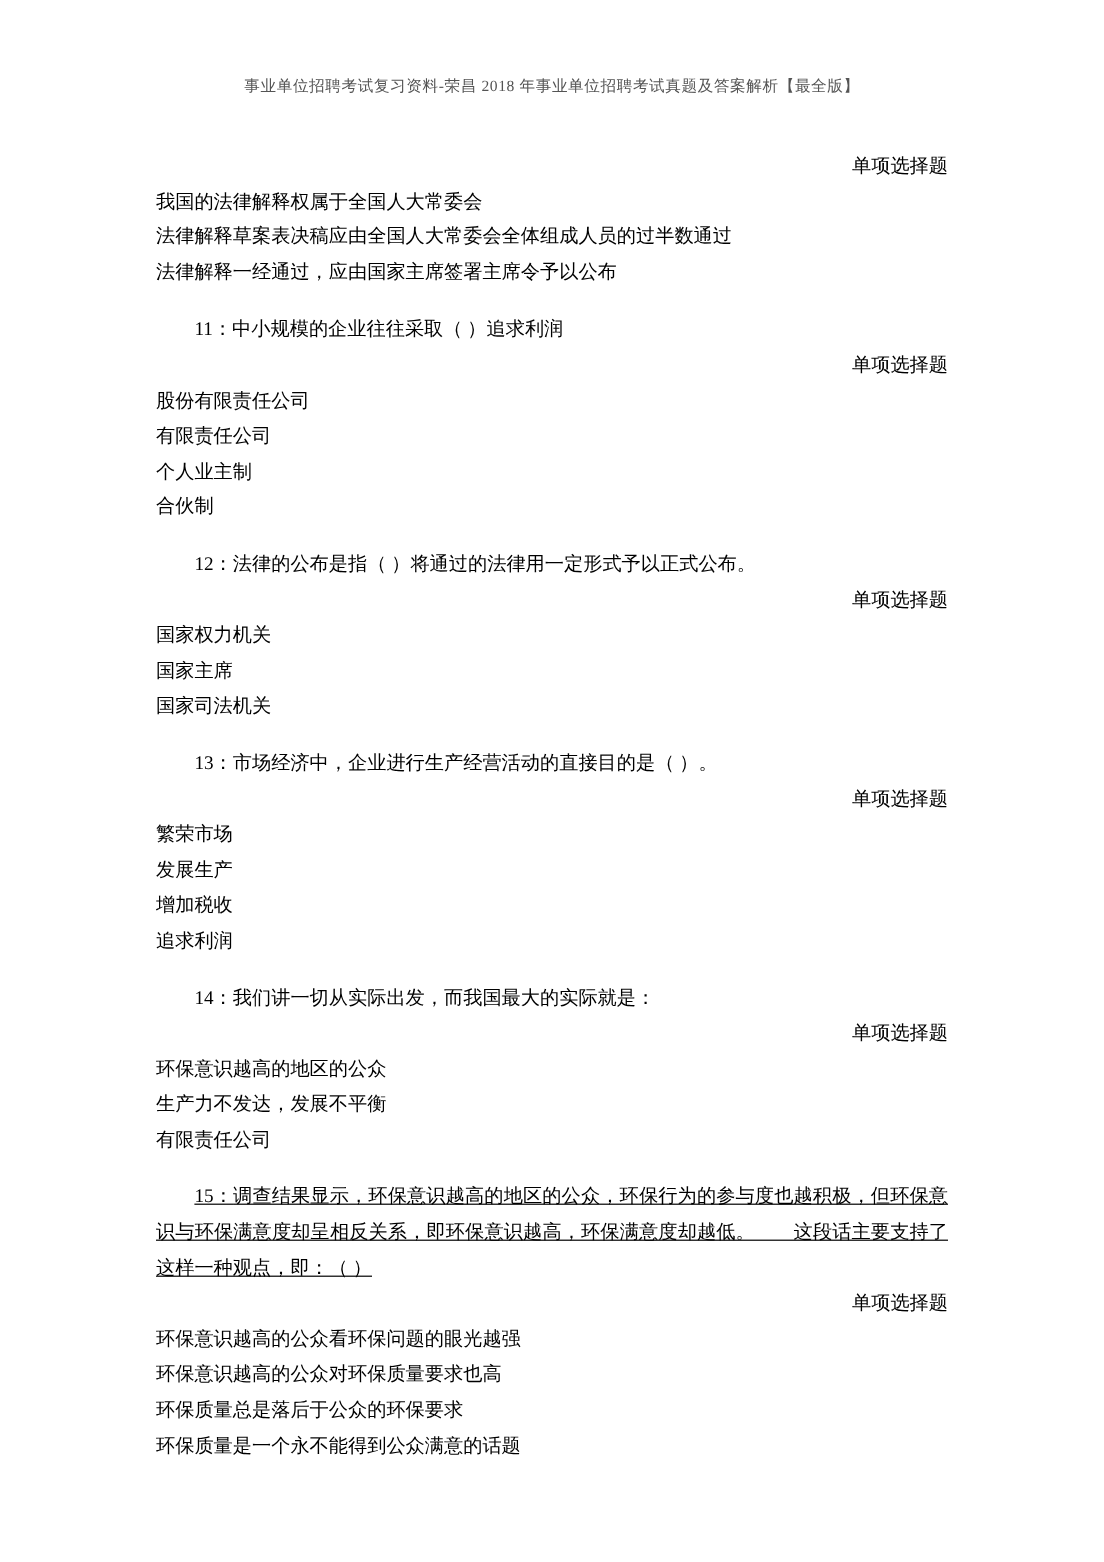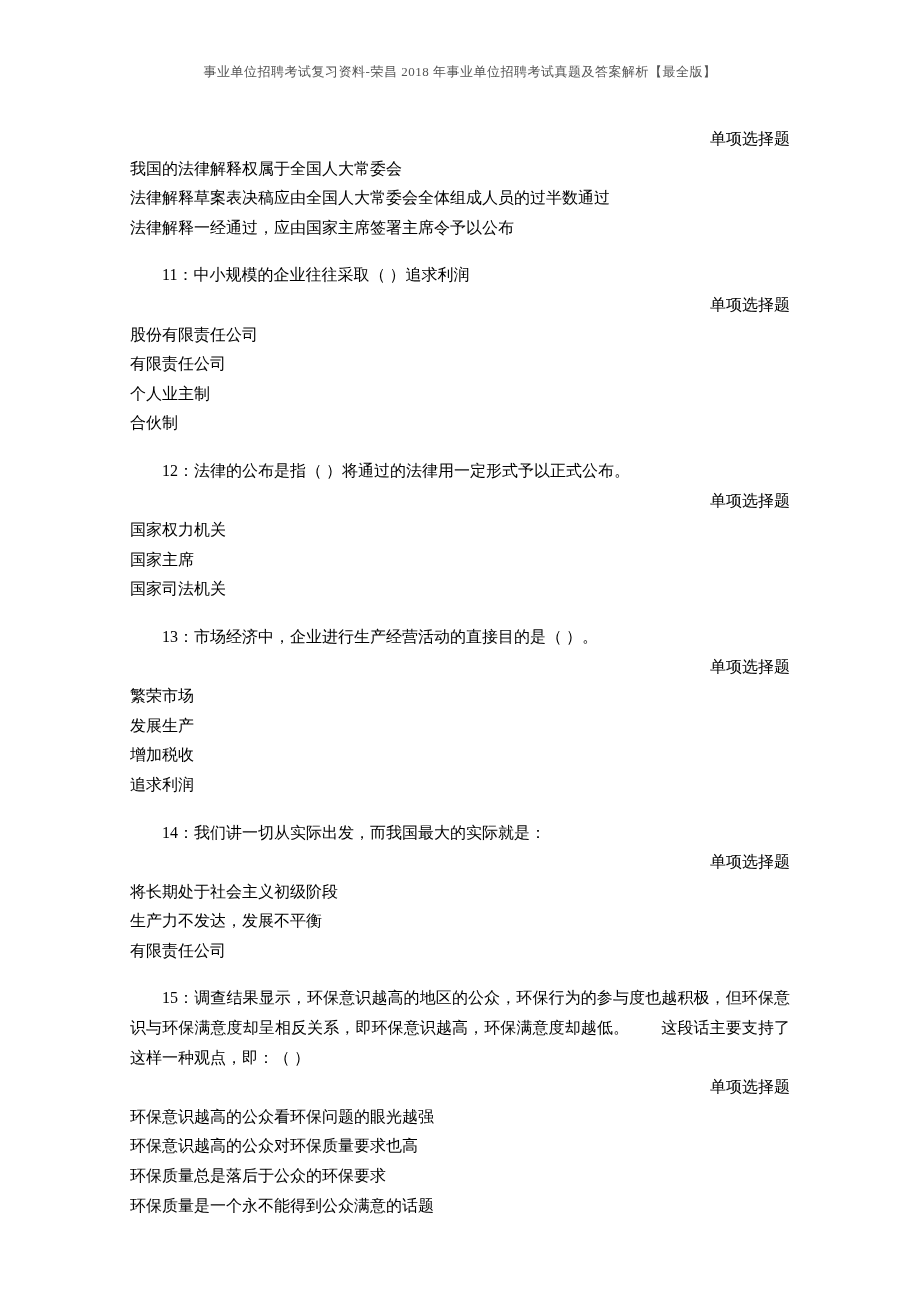--- a/index.html
+++ b/index.html
@@ -71,25 +71,25 @@
   <span class="question-type">单项选择题</span>
   <span class="option">繁荣市场</span>
   <span class="option">发展生产</span>
   <span class="option">增加税收</span>
   <span class="option">追求利润</span>
 </div>
 
 <div class="question-block">
   <div class="question-text"><span>14：</span><span>我们讲一切从实际出发，而我国最大的实际就是：</span></div>
   <span class="question-type">单项选择题</span>
-  <span class="option">将长期处于社会主义初级阶段</span>
+  <span class="option">环保意识越高的地区的公众</span>
   <span class="option">生产力不发达，发展不平衡</span>
   <span class="option">有限责任公司</span>
 </div>
 
 <div class="question-block">
-  <div style="text-align: justify;"><span style="display:inline-block; width:2em;"></span><span>15：</span><span>调查结果显示，环保意识越高的地区的公众，环保行为的参与度也越积极，但环保意识与环保满意度却呈相反关系，即环保意识越高，环保满意度却越低。　　这段话主要支持了这样一种观点，即：（  ）</span></div>
+  <div style="text-align: justify; text-decoration: underline;"><span style="display:inline-block; width:2em;"></span><span>15：</span><span>调查结果显示，环保意识越高的地区的公众，环保行为的参与度也越积极，但环保意识与环保满意度却呈相反关系，即环保意识越高，环保满意度却越低。　　这段话主要支持了这样一种观点，即：（  ）</span></div>
   <span class="question-type">单项选择题</span>
   <span class="option">环保意识越高的公众看环保问题的眼光越强</span>
   <span class="option">环保意识越高的公众对环保质量要求也高</span>
   <span class="option">环保质量总是落后于公众的环保要求</span>
   <span class="option">环保质量是一个永不能得到公众满意的话题</span>
 </div>
 
 </body></html>

